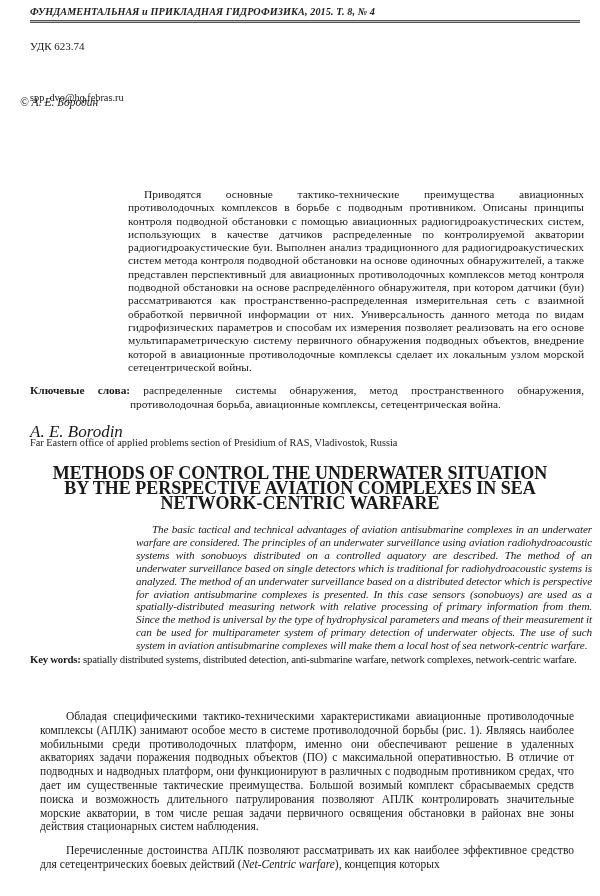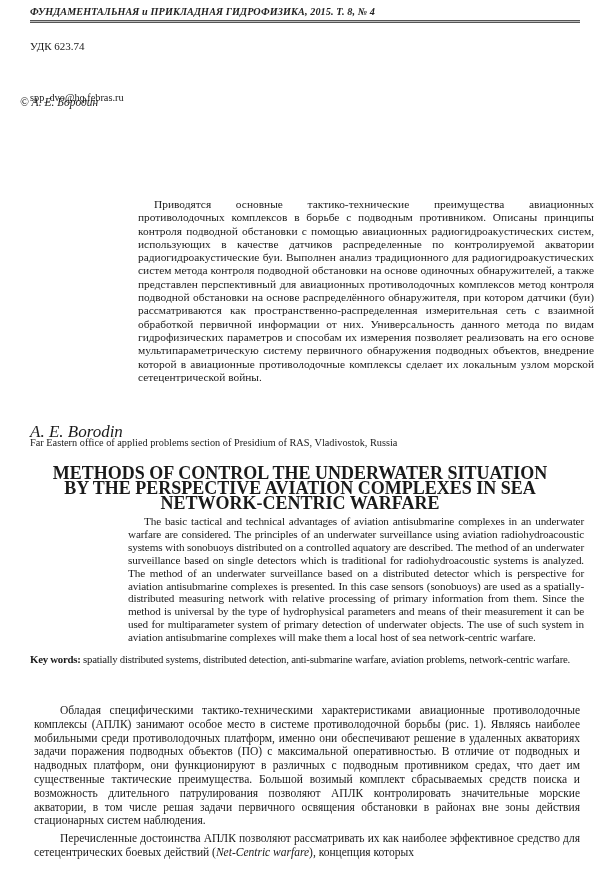--- a/index.html
+++ b/index.html
@@ -24,76 +24,77 @@
   .affil-ru { position: absolute; left: 30px; top: 79px; font-size: 10.3px; white-space: nowrap; }
   .email-ru { position: absolute; left: 30px; top: 92px; font-size: 10.3px; }
   .title-ru {
     position: absolute; left: 60px; top: 128px; width: 480px;
     text-align: center; font-weight: bold; font-size: 12.3px; line-height: 14.5px;
     letter-spacing: 0.1px;
   }
   .abstract-ru {
     position: absolute; left: 128px; top: 188px; width: 456px;
     font-size: 11.4px; line-height: 13.3px; text-align: justify; text-indent: 16px;
-    margin: 10px;
+    margin: 0;
   }
   .kw-ru {
     position: absolute; left: 30px; top: 383px; width: 554px;
     font-size: 11.4px; line-height: 14px; text-align: justify;
     padding-left: 100px; text-indent: -100px; box-sizing: border-box; margin: 0;
   }
   .kw-label { font-weight: bold; }
   .author-en { position: absolute; left: 30px; top: 422px; font-size: 17px; font-style: italic; }
   .affil-en { position: absolute; left: 30px; top: 437px; font-size: 10.3px; white-space: nowrap; text-align: right; }
   .title-en {
     position: absolute; left: 40px; top: 466px; width: 520px;
     text-align: center; font-weight: bold; font-size: 18px; line-height: 15px;
   }
   .abstract-en {
     position: absolute; left: 128px; top: 515px; width: 456px;
     font-size: 11.2px; line-height: 12.9px; text-align: justify; text-indent: 16px;
-    margin: 0; letter-spacing: -0.15px;
+    margin: 8px; letter-spacing: -0.15px; font-style: italic;
   }
   .kw-en {
     position: absolute; left: 30px; top: 653px; width: 554px;
     font-size: 10.8px; line-height: 13.5px; letter-spacing: -0.25px;
     padding-left: 66px; text-indent: -66px; box-sizing: border-box; margin: 0;
   }
   .body-text {
     position: absolute; left: 30px; top: 700px; width: 554px;
     font-size: 11.5px; line-height: 13.8px; text-align: justify; margin: 0;
   }
-  .body-text p { margin: 4px; text-indent: 26px; }
+  .body-text p { margin: 10px; text-indent: 26px; }
   .page-number { position: absolute; left: 30px; top: 869px; font-size: 12px; margin-top: 35px; }
   i { font-style: italic; }
 </style>
 </head>
 <body>
 
 <div class="page">
   <div class="running-head">ФУНДАМЕНТАЛЬНАЯ и ПРИКЛАДНАЯ ГИДРОФИЗИКА, 2015. Т. 8, № 4</div>
   <div class="head-rule"></div>
 
   <div class="udk">УДК 623.74</div>
 
   <div class="author-ru">© А. Е. Бородин</div>
   <div class="email-ru">spp_dvo@hq.febras.ru</div>
 
 
   <p class="abstract-ru">Приводятся основные тактико-технические преимущества авиационных противолодочных комплексов в борьбе с подводным противником. Описаны принципы контроля подводной обстановки с помощью авиационных радиогидроакустических систем, использующих в качестве датчиков распределенные по контролируемой акватории радиогидроакустические буи. Выполнен анализ традиционного для радиогидроакустических систем метода контроля подводной обстановки на основе одиночных обнаружителей, а также представлен перспективный для авиационных противолодочных комплексов метод контроля подводной обстановки на основе распределённого обнаружителя, при котором датчики (буи) рассматриваются как пространственно-распределенная измерительная сеть с взаимной обработкой первичной информации от них. Универсальность данного метода по видам гидрофизических параметров и способам их измерения позволяет реализовать на его основе мультипараметрическую систему первичного обнаружения подводных объектов, внедрение которой в авиационные противолодочные комплексы сделает их локальным узлом морской сетецентрической войны.</p>
 
+  <p class="kw-ru"><span class="kw-label">Ключевые слова:</span> <span>распределенные системы обнаружения, метод пространственного обнаружения, противолодочная борьба, авиационные комплексы, сетецентрическая война.</span></p>
 
   <div class="author-en">A. E. Borodin</div>
   <div class="affil-en">Far Eastern office of applied problems section of Presidium of RAS, Vladivostok, Russia</div>
 
   <div class="title-en">METHODS OF CONTROL THE UNDERWATER SITUATION BY THE PERSPECTIVE AVIATION COMPLEXES IN SEA NETWORK-CENTRIC WARFARE</div>
 
   <p class="abstract-en">The basic tactical and technical advantages of aviation antisubmarine complexes in an underwater warfare are considered. The principles of an underwater surveillance using aviation radiohydroacoustic systems with sonobuoys distributed on a controlled aquatory are described. The method of an underwater surveillance based on single detectors which is traditional for radiohydroacoustic systems is analyzed. The method of an underwater surveillance based on a distributed detector which is perspective for aviation antisubmarine complexes is presented. In this case sensors (sonobuoys) are used as a spatially-distributed measuring network with relative processing of primary information from them. Since the method is universal by the type of hydrophysical parameters and means of their measurement it can be used for multiparameter system of primary detection of underwater objects. The use of such system in aviation antisubmarine complexes will make them a local host of sea network-centric warfare.</p>
 
-  <p class="kw-en"><span class="kw-label">Key words:</span> <span>spatially distributed systems, distributed detection, anti-submarine warfare, aviation problems, network-centric warfare.</span></p>
+  <p class="kw-en"><span class="kw-label">Key words:</span> <span>spatially distributed systems, distributed detection, anti-submarine warfare, network complexes, network-centric warfare.</span></p>
 
   <div class="body-text">
     <p>Обладая специфическими тактико-техническими характеристиками авиационные противолодочные комплексы (АПЛК) занимают особое место в системе противолодочной борьбы (рис. 1). Являясь наиболее мобильными среди противолодочных платформ, именно они обеспечивают решение в удаленных акваториях задачи поражения подводных объектов (ПО) с максимальной оперативностью. В отличие от подводных и надводных платформ, они функционируют в различных с подводным противником средах, что дает им существенные тактические преимущества. Большой возимый комплект сбрасываемых средств поиска и возможность длительного патрулирования позволяют АПЛК контролировать значительные морские акватории, в том числе решая задачи первичного освящения обстановки в районах вне зоны действия стационарных систем наблюдения.</p>
     <p><span>Перечисленные достоинства АПЛК позволяют рассматривать их как наиболее эффективное средство для сетецентрических боевых действий (</span><i>Net-Centric warfare</i><span>), концепция которых</span></p>
   </div>
 
   <div class="page-number">32</div>
 </div>
 
 </body></html>

